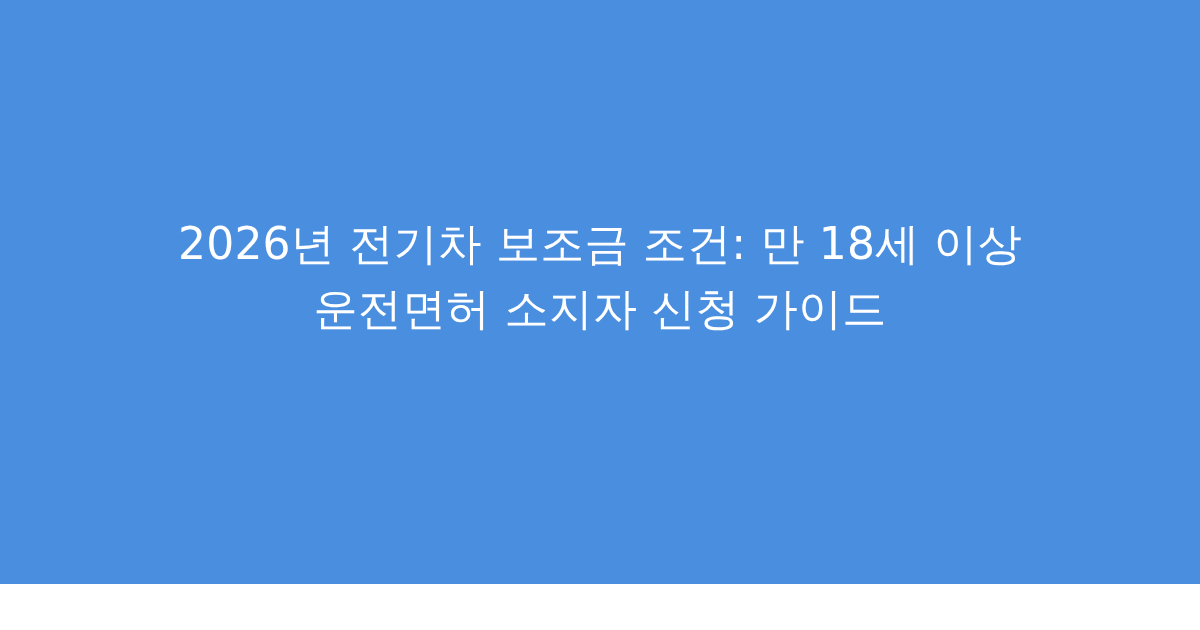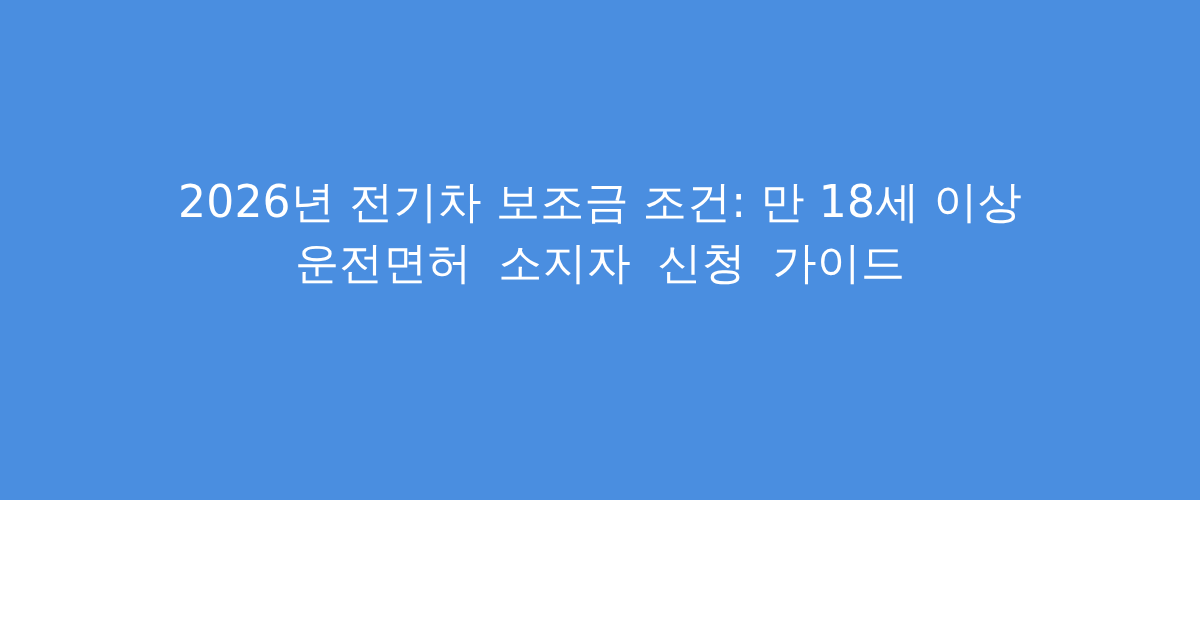--- a/index.html
+++ b/index.html
@@ -11,21 +11,21 @@
   body {
     width: 1200px;
     height: 630px;
     overflow: hidden;
     font-family: "DejaVu Sans", "Liberation Sans", sans-serif;
   }
 
   #og-card {
     position: relative;
     width: 1200px;
-    height: 500px;
+    height: 584px;
     background-color: #4a8ee0;
     display: flex;
     align-items: center;
     justify-content: center;
     box-sizing: border-box;
   }
 
   .title-block {
     width: 1060px;
     margin: 0;
@@ -50,17 +50,17 @@
 </style>
 </head>
 <body>
 
 <div id="og-card" style="background-color: rgb(74, 142, 224);">
 
   <div class="title-block">
 
     <span class="title-line" style="color: rgb(255, 255, 255);">2026년 전기차 보조금 조건: 만 18세 이상</span>
 
-    <span class="title-line" style="color: rgb(255, 255, 255); font-family: Liberation Mono, monospace;">운전면허 소지자 신청 가이드</span>
+    <span class="title-line" style="color: rgb(255, 255, 255);">운전면허 소지자 신청 가이드</span>
 
   </div>
 
 </div>
 
 </body></html>

